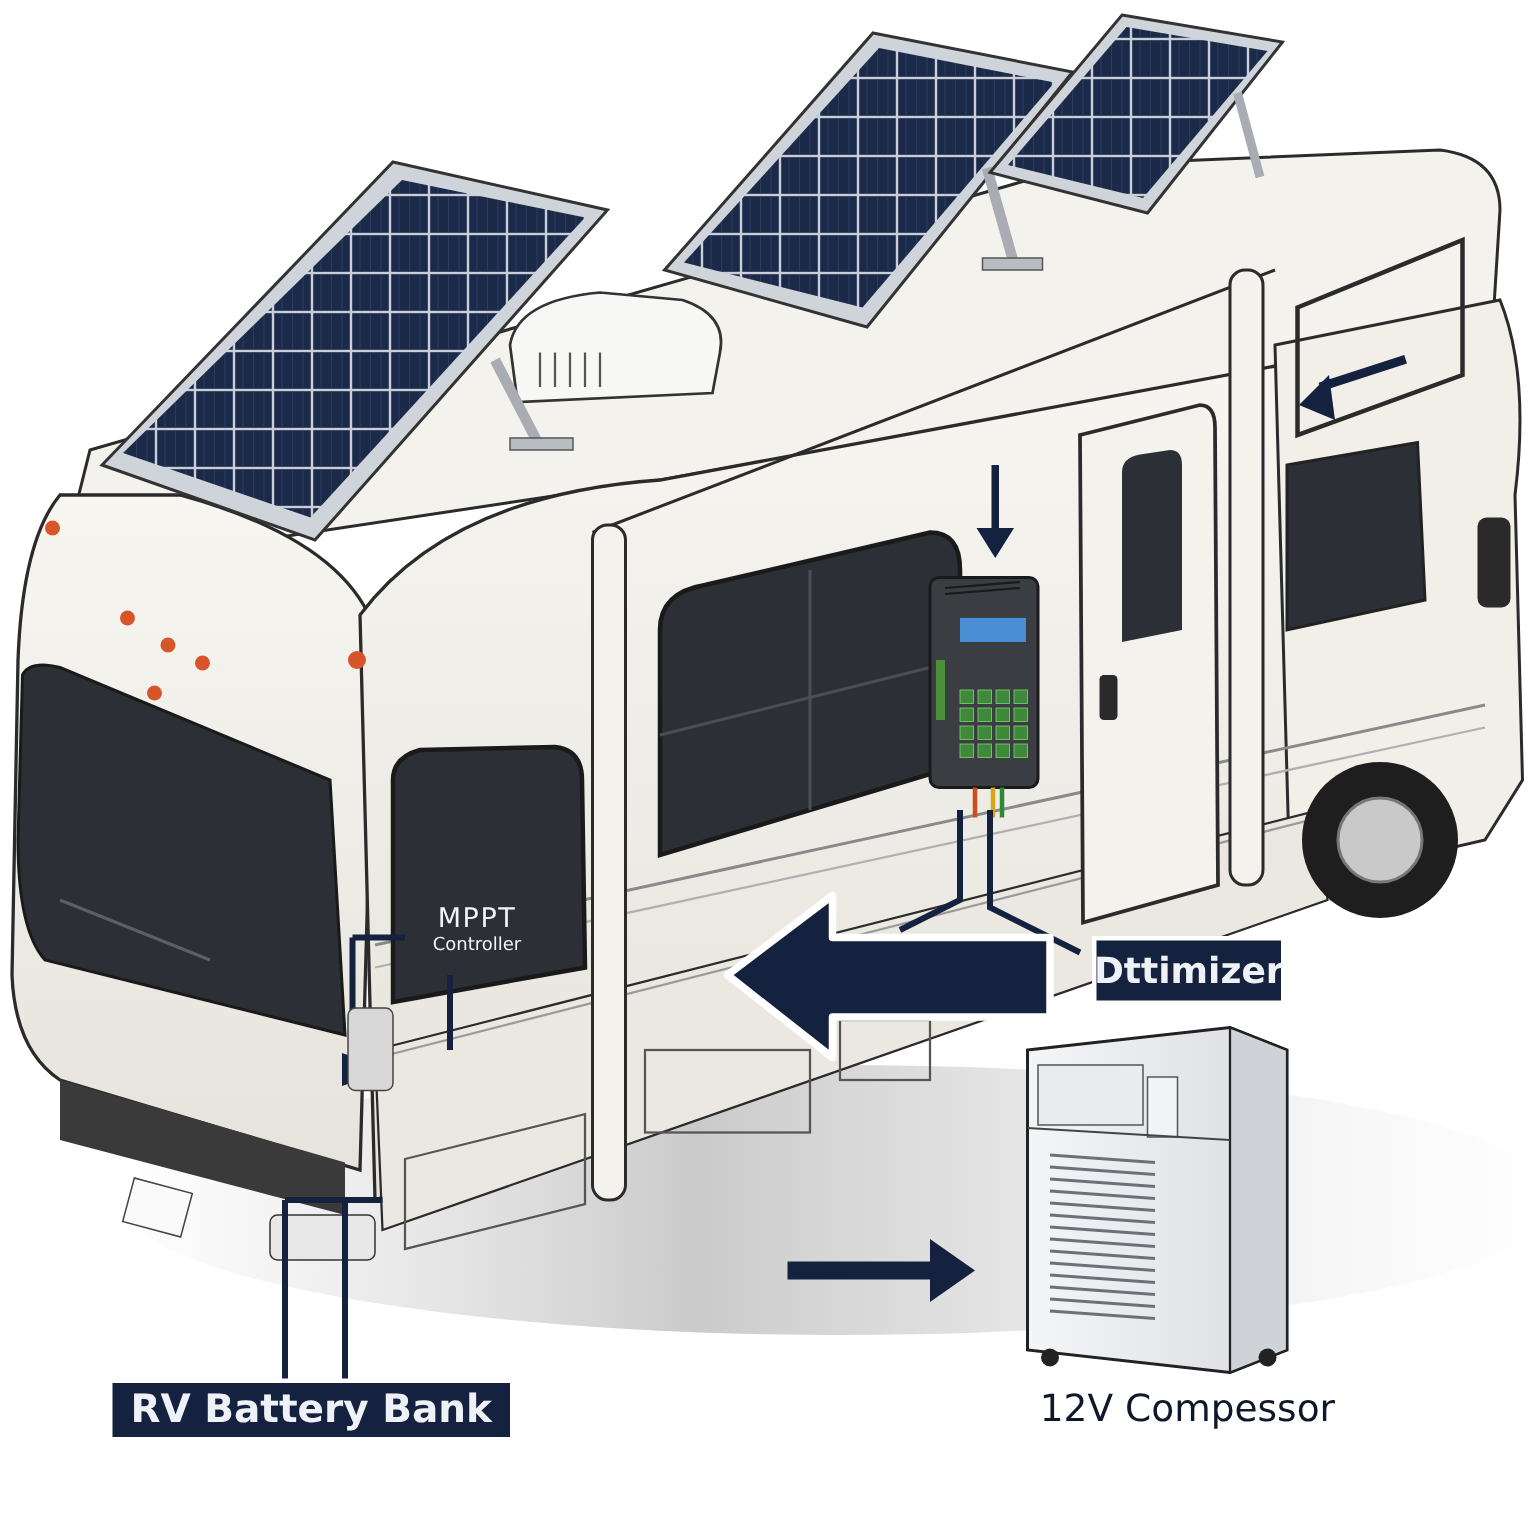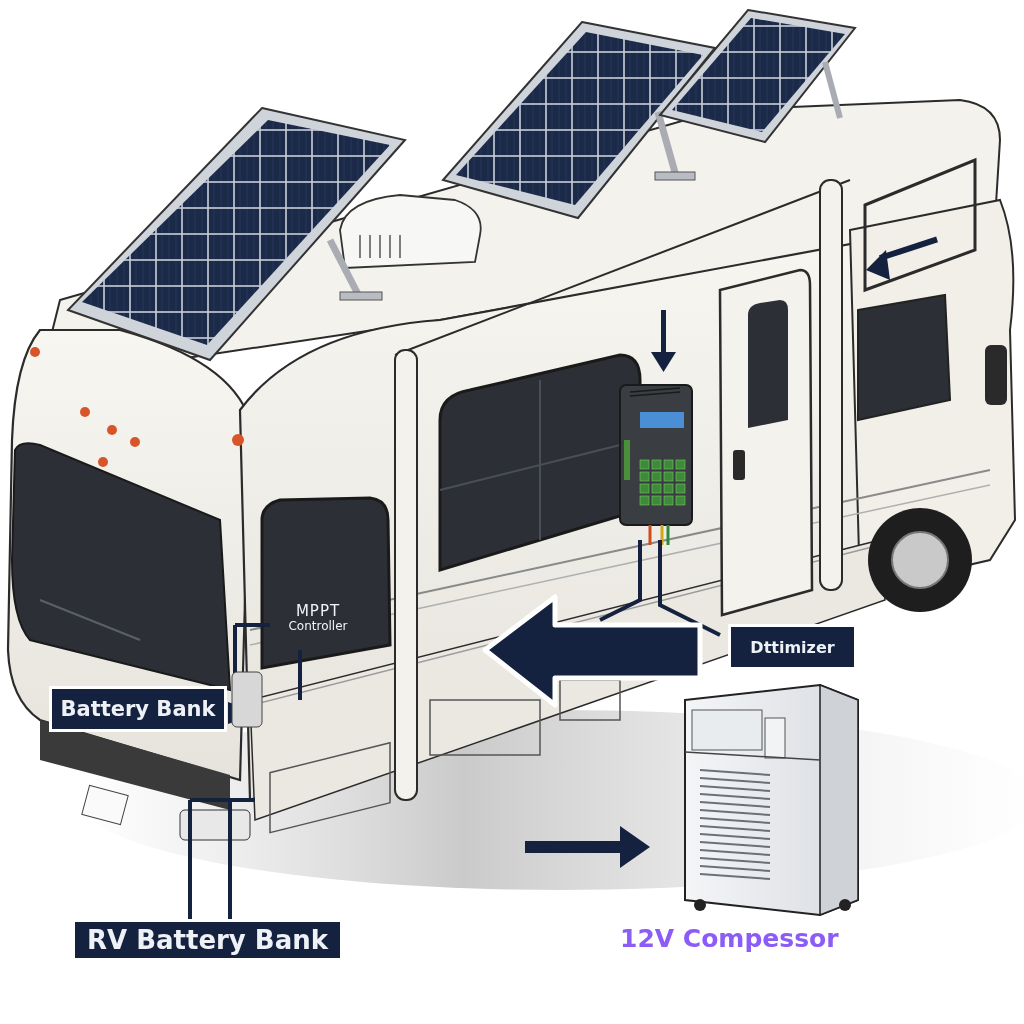--- a/index.html
+++ b/index.html
@@ -1,19 +1,19 @@
 <!DOCTYPE html>
 <html><head>
 <meta charset="utf-8">
 <style>
   html,body{margin:0;padding:0;background:#ffffff;}
   body{width:1024px;height:1024px;position:relative;overflow:hidden;font-family:"Liberation Sans",sans-serif;}
   .stage{position:absolute;left:0;top:0;width:1024px;height:1024px;}
   .label{position:absolute;background:#14223f;color:#eef1f6;font-family:"DejaVu Sans",sans-serif;font-weight:bold;display:flex;align-items:center;justify-content:center;box-shadow:0 0 0 3px #fff;}
-  .plain-label{position:absolute;font-family:"DejaVu Sans",sans-serif;font-weight:bold;color:#8b5cf6;text-align:left;line-height:1.1;}
+  .plain-label{position:absolute;font-family:"DejaVu Sans",sans-serif;font-weight:normal;color:#0f172a;text-align:right;line-height:1.1;}
   .mppt-text{position:absolute;color:#f1f3f7;font-family:"DejaVu Sans",sans-serif;text-align:center;line-height:1.05;}
 </style>
 </head>
 <body>
 
 <div class="stage">
 <svg width="1024" height="1024" viewBox="0 0 1024 1024" xmlns="http://www.w3.org/2000/svg">
   <defs>
     <pattern id="cells" width="26" height="26" patternUnits="userSpaceOnUse">
       <rect width="26" height="26" fill="#1c2a4a"></rect>
@@ -216,26 +216,25 @@
     </g>
     <circle cx="700" cy="905" r="6" fill="#222"></circle>
         <circle cx="845" cy="905" r="6" fill="#222"></circle>
   </g>
 
   <polygon points="228,702 260,713 228,724" fill="#14223f"></polygon>
   <rect x="232" y="672" width="30" height="55" rx="5" fill="#d7d7d7" stroke="#444"></rect>
 </svg>
 
 <div class="mppt-text" style="left:268px;top:604px;width:100px;">
-  <div style="font-size:15px;letter-spacing:1px;">MPPT</div>
+  <div style="font-size:18px;letter-spacing:1px;">MPPT</div>
   <div style="font-size:12px;">Controller</div>
 </div>
 
-<div class="label" style="left:52px;top:689px;width:172px;height:40px;font-size:21px;">Battery Bank</div>
-
-<div class="label" style="left:731px;top:627px;width:123px;height:40px;font-size:16px;">Dttimizer</div>
+
+<div class="label" style="left:731px;top:627px;width:123px;height:40px;font-size:24px;">Dttimizer</div>
 
 <div class="label" style="left:75px;top:922px;width:265px;height:36px;font-size:26px;">RV Battery Bank</div>
 
 <div class="plain-label" style="left:620px;top:925px;width:270px;font-size:25px;">
   <div>12V Compessor</div>
 </div>
 </div>
 
 </body></html>

